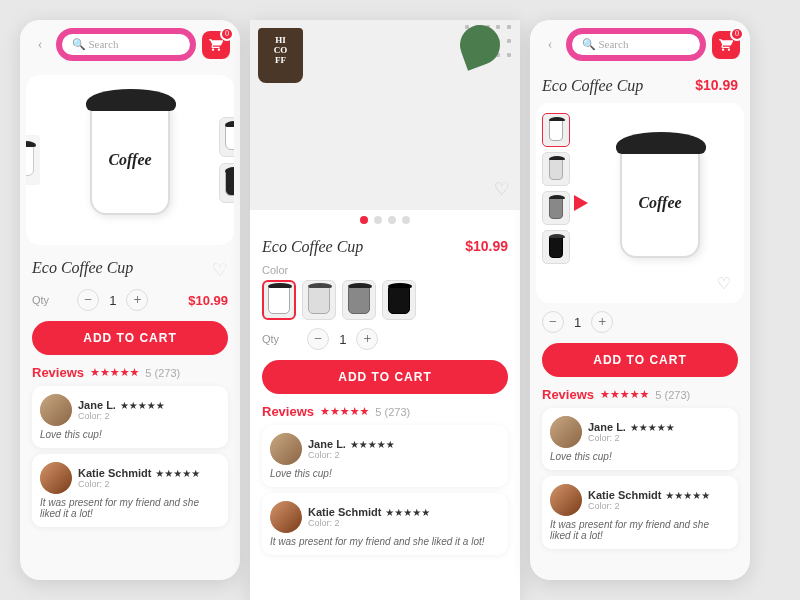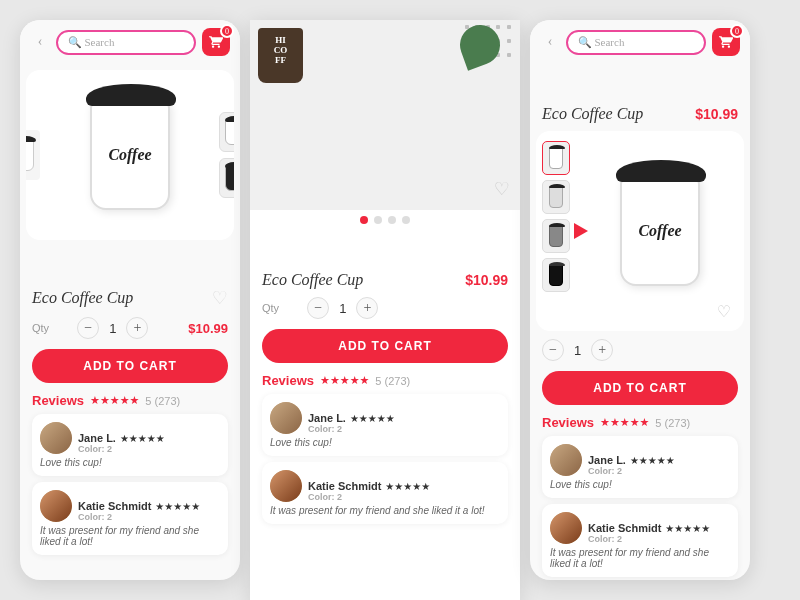--- a/index.html
+++ b/index.html
@@ -60,21 +60,21 @@
       background: #f9f9f9;
     }
     .back-btn {
       width: 20px; height: 20px;
       display: flex; align-items: center; justify-content: center;
       color: #aaa; font-size: 14px; cursor: pointer;
     }
     .search-bar {
       flex: 1;
       background: #fff;
-      border: 2px solid #ec4899;
+      border: 6px solid #ec4899;
       border-radius: 20px;
       padding: 4px 10px;
       font-size: 11px;
       color: #aaa;
     }
     .cart-icon {
       width: 28px; height: 28px;
       background: #f0273e;
       border-radius: 8px;
       display: flex; align-items: center; justify-content: center;
@@ -183,23 +183,21 @@
     }
     .product-title {
       font-family: 'Georgia', serif;
       font-style: italic;
       font-size: 16px;
       color: #333;
       font-weight: normal;
     }
     .product-title-row {
       display: flex;
-      align-items: center;
       justify-content: space-between;
-      margin-top: 33px;
     }
     .heart-icon-inline {
       color: #ddd; font-size: 18px; cursor: pointer;
     }
     .price {
       color: #f0273e;
       font-size: 14px;
       font-weight: bold;
       font-family: sans-serif;
     }
@@ -288,21 +286,21 @@
     .reviews-count { font-size: 11px; color: #aaa; font-family: sans-serif; }
 
     .review-card {
       background: white;
       border-radius: 10px;
       padding: 8px;
       margin-top: 6px;
       box-shadow: 0 1px 6px rgba(0,0,0,0.06);
     }
     .reviewer-row {
-      display: flex; align-items: flex-end; gap: 6px;
+      display: flex; align-items: center; gap: 6px;
     }
     .avatar {
       width: 32px; height: 32px;
       border-radius: 50%;
       overflow: hidden;
       flex-shrink: 0;
       background: #c8a882;
     }
     .avatar-img {
       width: 100%; height: 100%;
@@ -312,21 +310,21 @@
     .avatar-img2 {
       width: 100%; height: 100%;
       background: linear-gradient(135deg, #d4956a, #7a3c1a);
       border-radius: 50%;
     }
     .reviewer-info { flex: 1; }
     .reviewer-name {
       font-size: 11px; font-weight: bold; color: #333; font-family: sans-serif;
     }
     .reviewer-color {
-      font-size: 9px; color: #aaa; font-family: sans-serif; font-weight: bold;
+      font-size: 9px; color: #aaa; font-family: sans-serif;
     }
     .reviewer-stars { color: #333; font-size: 10px; }
     .review-text {
       font-size: 10px; color: #666; font-family: sans-serif;
       margin-top: 3px;
       font-style: italic;
     }
 
     
     .dots {
@@ -583,20 +581,45 @@
       <div class="dot"></div>
     </div>
 
     <div class="product-info">
       <div class="product-title-row">
         <span class="product-title">Eco Coffee Cup</span>
         <span class="price">$10.99</span>
       </div>
     </div>
 
+    <div class="color-section">
+      <div class="color-label">Color</div>
+      <div class="swatches">
+        <div class="swatch active">
+          <div style="width:22px;height:28px;background:white;border:1px solid #aaa;border-radius:3px 3px 5px 5px;position:relative;">
+            <div style="position:absolute;top:-4px;left:-1px;width:24px;height:5px;background:#222;border-radius:50% 50% 2px 2px/3px 3px 2px 2px;"></div>
+          </div>
+        </div>
+        <div class="swatch">
+          <div style="width:22px;height:28px;background:#ddd;border:1px solid #aaa;border-radius:3px 3px 5px 5px;position:relative;">
+            <div style="position:absolute;top:-4px;left:-1px;width:24px;height:5px;background:#444;border-radius:50% 50% 2px 2px/3px 3px 2px 2px;"></div>
+          </div>
+        </div>
+        <div class="swatch">
+          <div style="width:22px;height:28px;background:#888;border:1px solid #666;border-radius:3px 3px 5px 5px;position:relative;">
+            <div style="position:absolute;top:-4px;left:-1px;width:24px;height:5px;background:#222;border-radius:50% 50% 2px 2px/3px 3px 2px 2px;"></div>
+          </div>
+        </div>
+        <div class="swatch">
+          <div style="width:22px;height:28px;background:#111;border:1px solid #000;border-radius:3px 3px 5px 5px;position:relative;">
+            <div style="position:absolute;top:-4px;left:-1px;width:24px;height:5px;background:#000;border-radius:50% 50% 2px 2px/3px 3px 2px 2px;"></div>
+          </div>
+        </div>
+      </div>
+    </div>
 
     <div class="qty-row">
       <span class="qty-label">Qty</span>
       <div class="qty-controls">
         <div class="qty-btn">−</div>
         <span class="qty-val">1</span>
         <div class="qty-btn">+</div>
       </div>
     </div>
 

